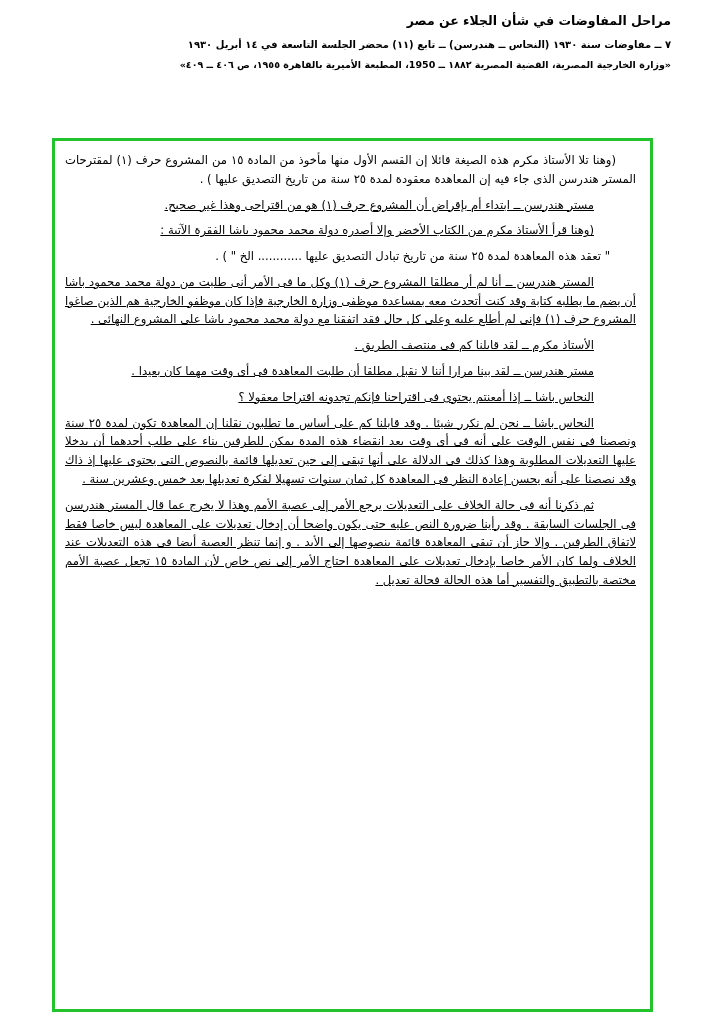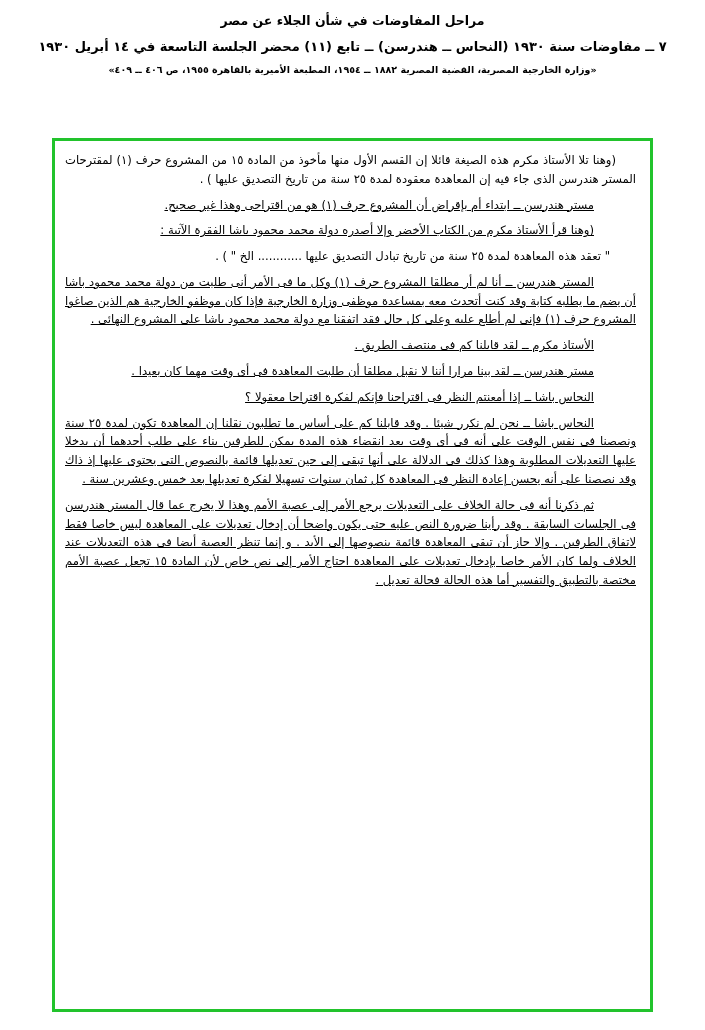--- a/index.html
+++ b/index.html
@@ -15,31 +15,31 @@
     overflow: hidden;
   }
   .page {
     position: relative;
     width: 705px;
     height: 1030px;
     box-sizing: border-box;
   }
   .header {
     padding: 12px 34px 0 34px;
-    text-align: center;
+    text-align: right;
   }
   .header-title {
     font-size: 12.5px;
     font-weight: bold;
     line-height: 1.5;
     margin-bottom: 6px;
     letter-spacing: 0px;
   }
   .header-subtitle {
-    font-size: 13px;
+    font-size: 10px;
     font-weight: bold;
     line-height: 1.6;
     margin-bottom: 5px;
   }
   .header-source {
     font-size: 9.5px;
     font-weight: bold;
     line-height: 1.5;
     margin-bottom: 2px;
   }
@@ -74,31 +74,31 @@
   }
 </style>
 </head>
 <body>
 
 <div class="page">
 
   <div class="header">
     <div class="header-title">مراحل المفاوضات في شأن الجلاء عن مصر</div>
     <div class="header-subtitle">٧ ــ مفاوضات سنة ١٩٣٠ (النحاس ــ هندرسن) ــ تابع (١١) محضر الجلسة التاسعة في ١٤ أبريل ١٩٣٠</div>
-    <div class="header-source">«وزارة الخارجية المصرية، القضية المصرية ١٨٨٢ ــ ١٩٥٤، المطبعة الأميرية بالقاهرة ١٩٥٥، ص ٤٠٦ ــ ٤٠٩»</div>
+    <div class="header-source">«وزارة الخارجية المصرية، القضية المصرية ١٨٨٢ ــ 1950، المطبعة الأميرية بالقاهرة ١٩٥٥، ص ٤٠٦ ــ ٤٠٩»</div>
   </div>
 
   <div class="doc-frame">
     <div class="body-text">
       <p class="para">(وهنا تلا الأستاذ مكرم هذه الصيغة قائلا إن القسم الأول منها مأخوذ من المادة ١٥ من المشروع حرف (١) لمقترحات المستر هندرسن الذى جاء فيه إن المعاهدة معقودة لمدة ٢٥ سنة من تاريخ التصديق عليها ) .</p>
       <p class="para center-ish">مستر هندرسن ــ ابتداء أم بإقراض أن المشروع حرف (١) هو من اقتراحى وهذا غير صحيح.</p>
       <p class="para center-ish">(وهنا قرأ الأستاذ مكرم من الكتاب الأخضر وإلا أصدره دولة محمد محمود باشا الفقرة الآتية :</p>
       <p class="para quote">" تعقد هذه المعاهدة لمدة ٢٥ سنة من تاريخ تبادل التصديق عليها ............ الخ " ) .</p>
       <p class="para center-ish">المستر هندرسن ــ أنا لم أر مطلقا المشروع حرف (١) وكل ما فى الأمر أنى طلبت من دولة محمد محمود باشا أن يضم ما يطلبه كتابة وقد كنت أتحدث معه بمساعدة موظفى وزارة الخارجية فإذا كان موظفو الخارجية هم الذين صاغوا المشروع حرف (١) فإنى لم أطلع عليه وعلى كل حال فقد اتفقنا مع دولة محمد محمود باشا على المشروع النهائى .</p>
       <p class="para center-ish">الأستاذ مكرم ــ لقد قابلنا كم فى منتصف الطريق .</p>
       <p class="para center-ish">مستر هندرسن ــ لقد بينا مرارا أننا لا نقبل مطلقا أن طلبت المعاهدة فى أى وقت مهما كان بعيدا .</p>
-      <p class="para center-ish">النحاس باشا ــ إذا أمعنتم النظر فى اقتراحنا فإنكم لفكرة اقتراحا معقولا ؟</p>
+      <p class="para center-ish">النحاس باشا ــ إذا أمعنتم يحتوى فى اقتراحنا فإنكم تجدونه اقتراحا معقولا ؟</p>
       <p class="para center-ish">النحاس باشا ــ نحن لم نكرر شيئا . وقد قابلنا كم على أساس ما تطلبون نقلنا إن المعاهدة تكون لمدة ٢٥ سنة ونصصنا فى نفس الوقت على أنه فى أى وقت بعد انقضاء هذه المدة يمكن للطرفين بناء على طلب أحدهما أن يدخلا عليها التعديلات المطلوبة وهذا كذلك فى الدلالة على أنها تبقى إلى حين تعديلها قائمة بالنصوص التى يحتوى عليها إذ ذاك وقد نصصنا على أنه يحسن إعادة النظر فى المعاهدة كل ثمان سنوات تسهيلا لفكرة تعديلها بعد خمس وعشرين سنة .</p>
       <p class="para center-ish">ثم ذكرنا أنه فى حالة الخلاف على التعديلات يرجع الأمر إلى عصبة الأمم وهذا لا يخرج عما قال المستر هندرسن فى الجلسات السابقة . وقد رأينا ضرورة النص عليه حتى يكون واضحا أن إدخال تعديلات على المعاهدة ليس خاصا فقط لاتفاق الطرفين . وإلا جاز أن تبقى المعاهدة قائمة بنصوصها إلى الأبد . و إنما تنظر العصبة أيضا فى هذه التعديلات عند الخلاف ولما كان الأمر خاصا بإدخال تعديلات على المعاهدة احتاج الأمر إلى نص خاص لأن المادة ١٥ تجعل عصبة الأمم مختصة بالتطبيق والتفسير أما هذه الحالة فحالة تعديل .</p>
     </div>
   </div>
 
 </div>
 
 </body></html>

